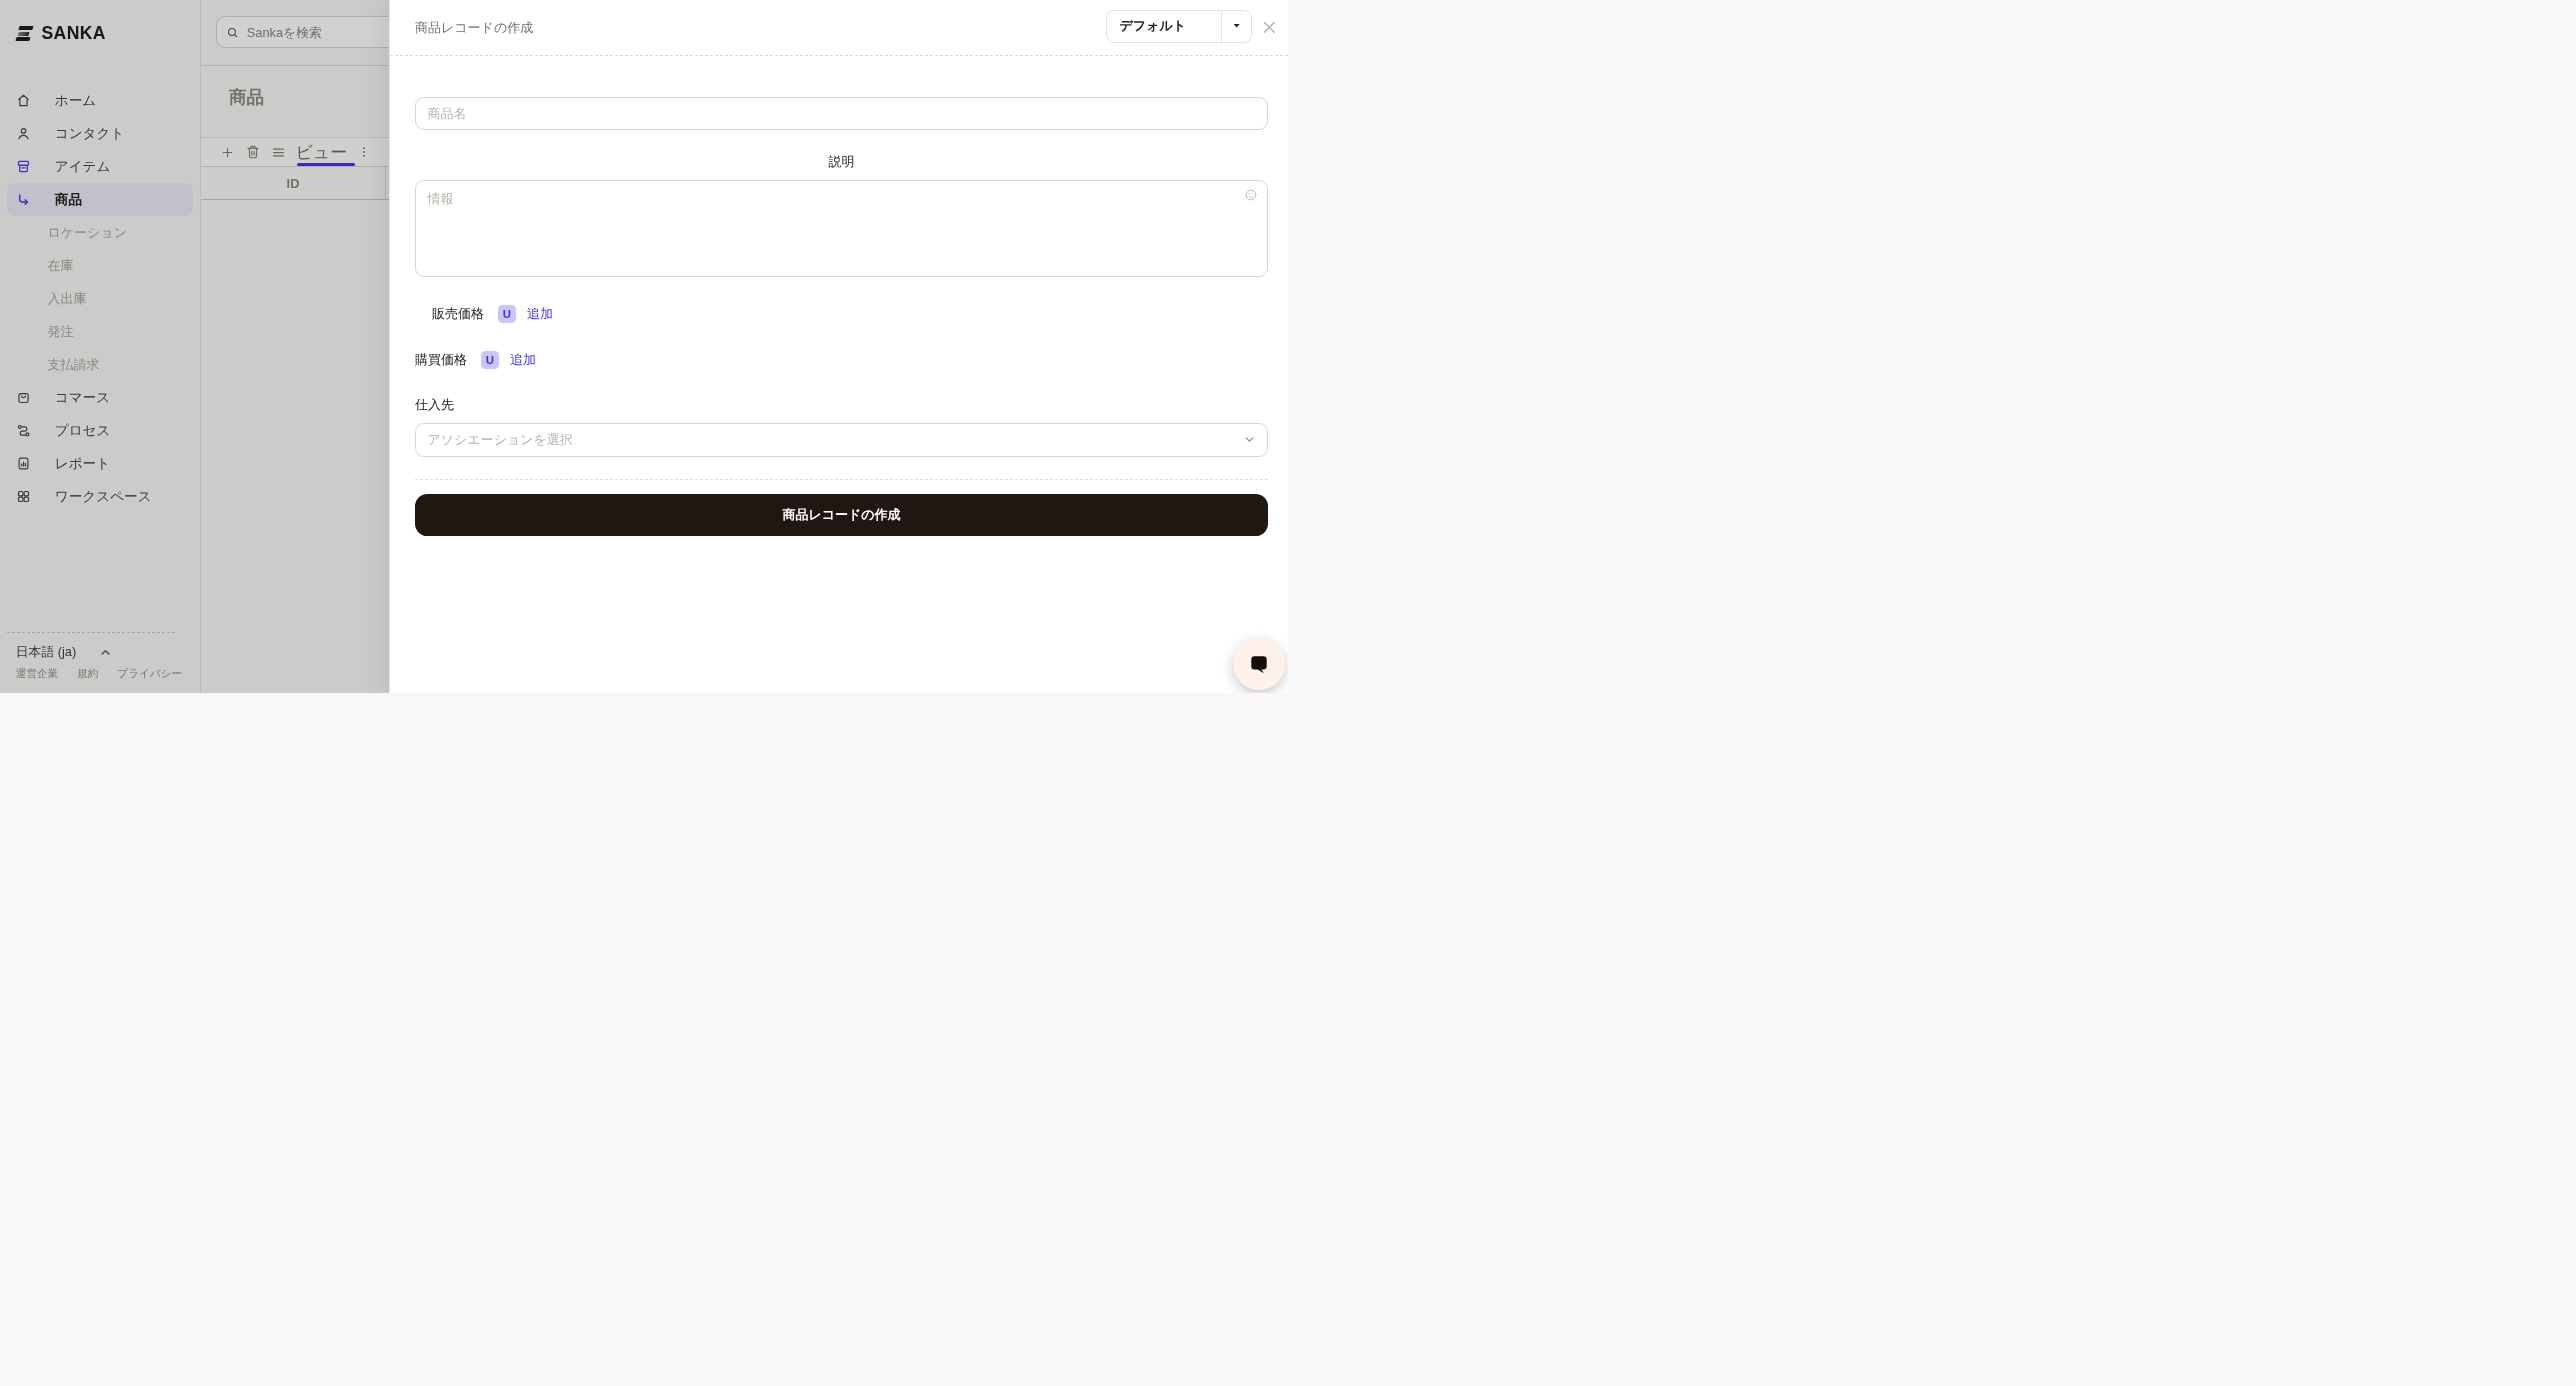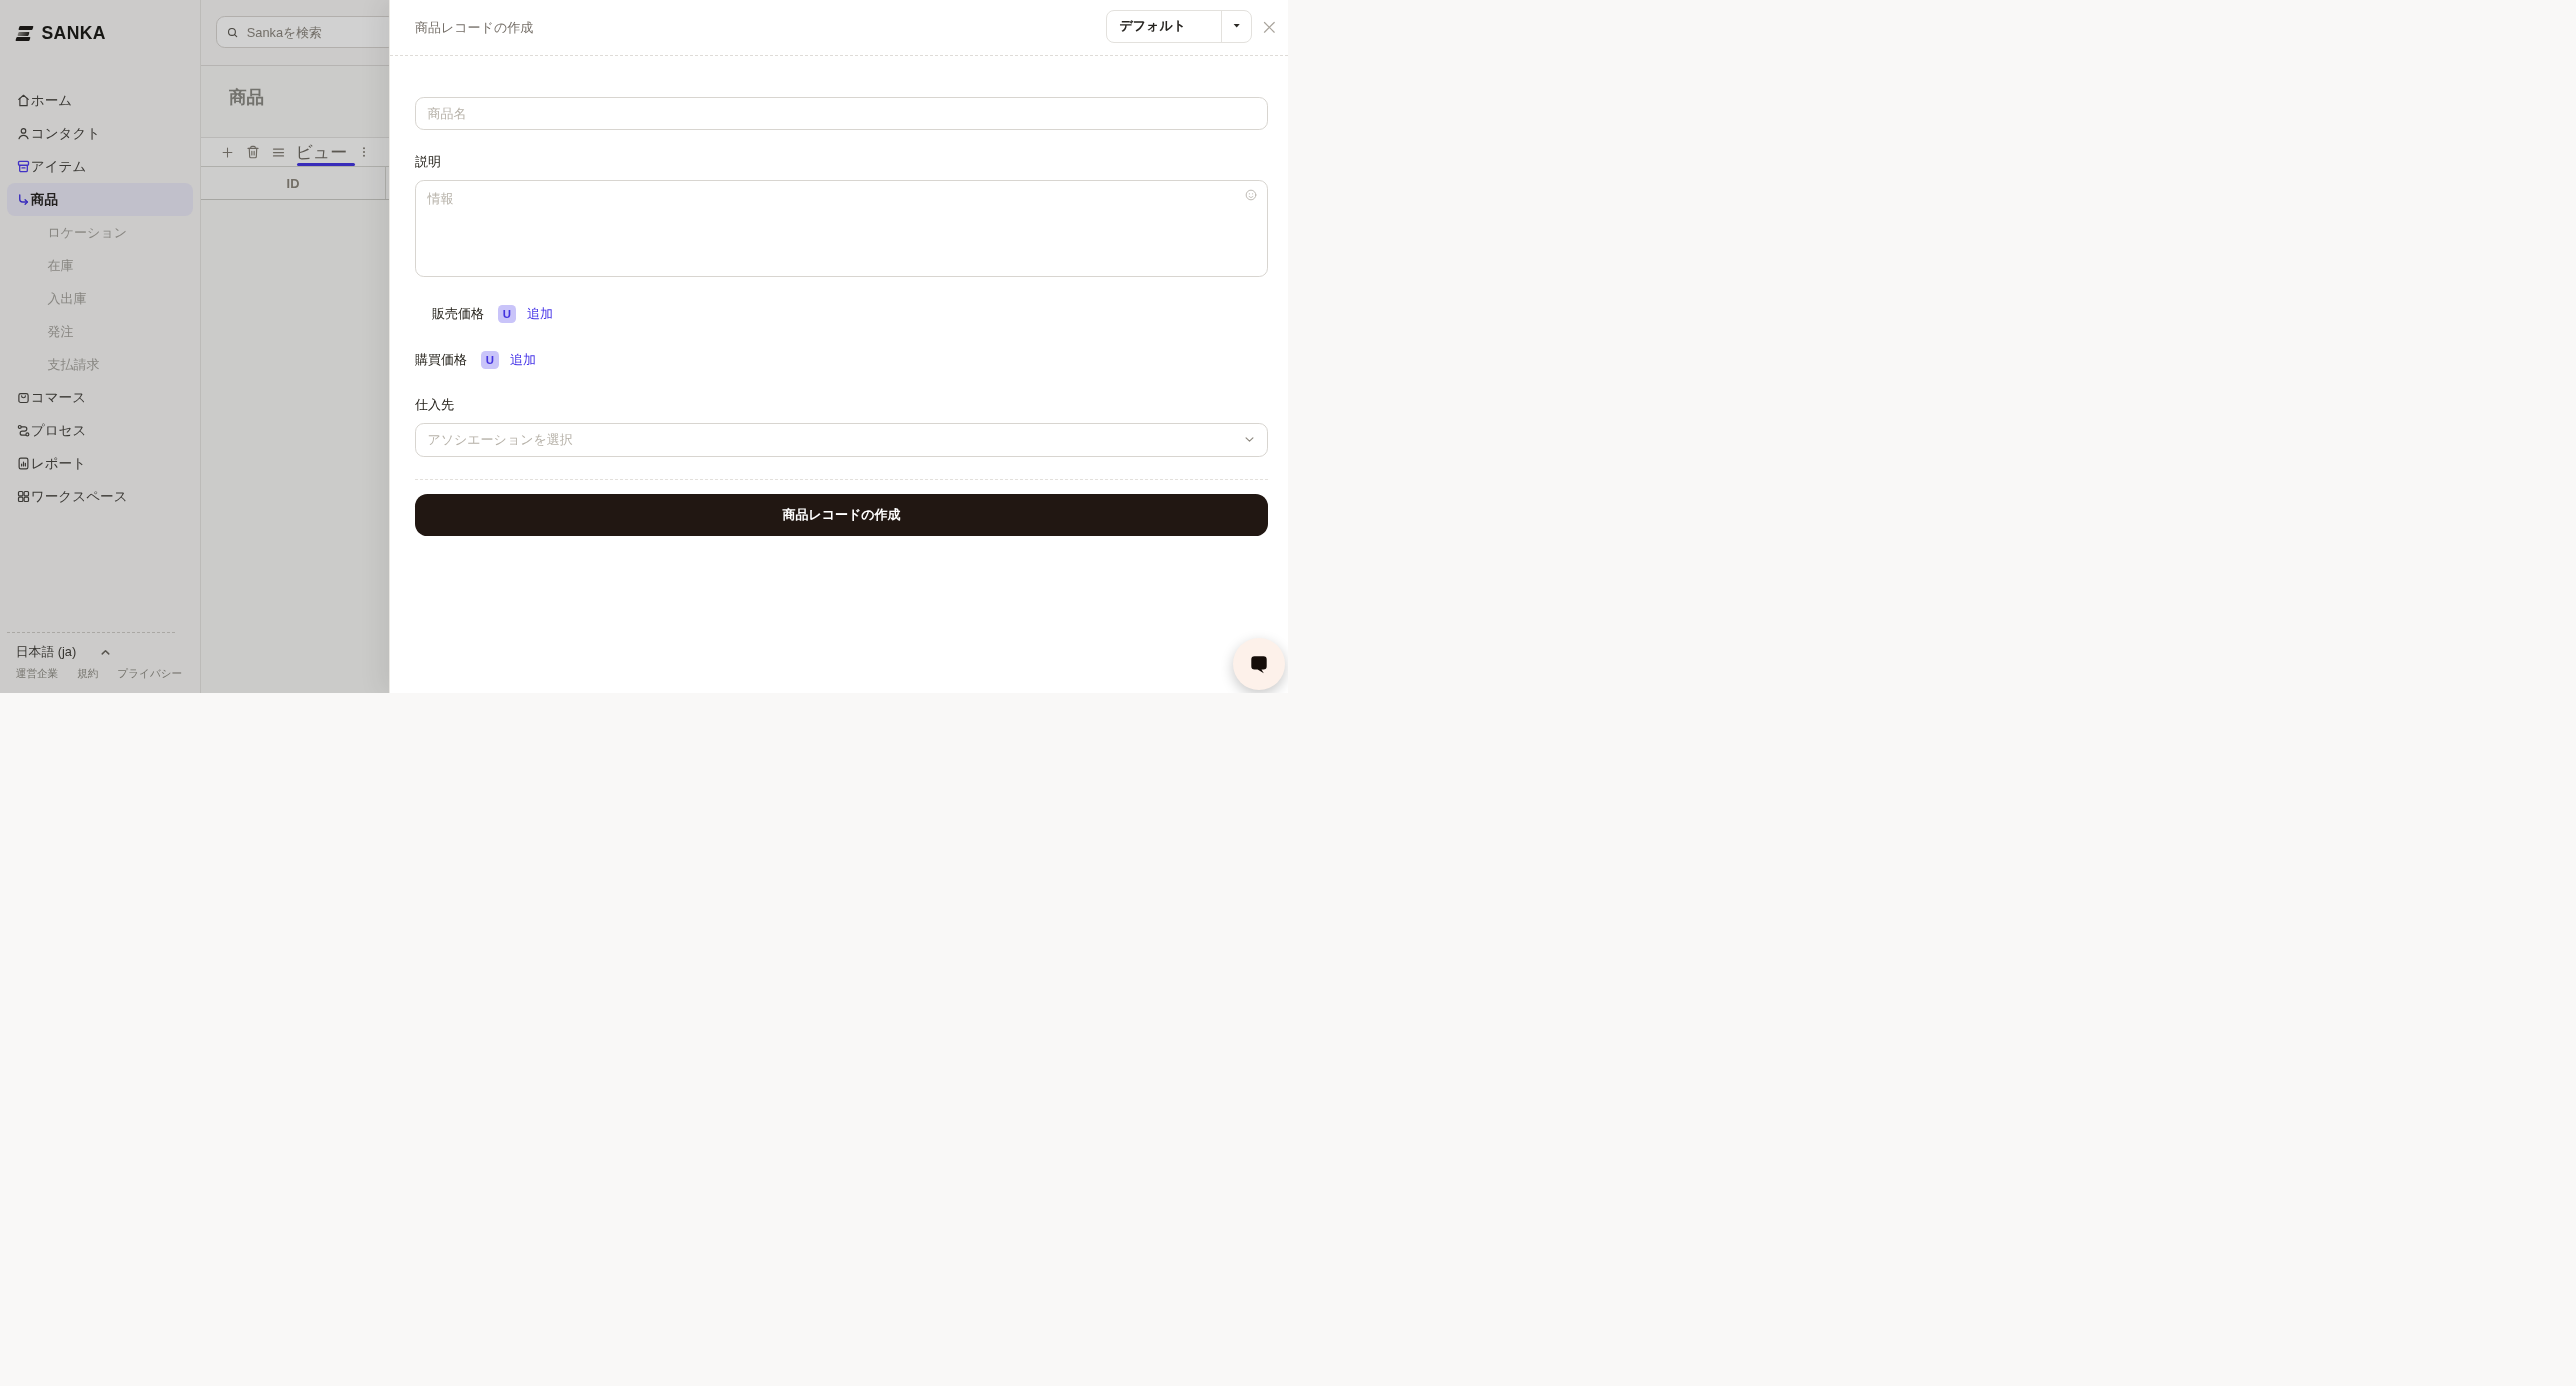--- a/index.html
+++ b/index.html
@@ -12,21 +12,21 @@
   .logo-row { display:flex; align-items:center; gap:8.8px; padding:23px 0 0 16px; }
   .logo-mark { display:flex; flex-direction:column; gap:2.1px; }
   .logo-mark i { display:block; height:3.7px; border-radius:0.9px; background:#1d1b18; transform:skewX(-16deg); }
   .logo-mark i:nth-child(1){ width:14px; margin-left:2.6px; }
   .logo-mark i:nth-child(2){ width:10.6px; margin-left:1.8px; background:linear-gradient(90deg,#979590,#23211d); }
   .logo-mark i:nth-child(3){ width:14px; }
   .logo-text { font-size:17.6px; font-weight:800; letter-spacing:0.4px; color:#1b1a17; }
   .nav { position:absolute; top:84px; left:0; right:0; padding:0 7px; }
   .nav-item { display:flex; align-items:center; height:33px; padding:0 8.8px; border-radius:8px; cursor:pointer; }
   .nav-item .ic { width:15px; height:15px; color:#474540; flex:0 0 15px; }
-  .nav-item .lbl { margin-left:0; font-size:13.6px; color:#474540; white-space:nowrap; }
+  .nav-item .lbl { margin-left:24px; font-size:13.6px; color:#474540; white-space:nowrap; }
   .nav-item.indigo .ic { color:#4f3cf0; }
   .nav-item.active { background:#eceaf8; }
   .nav-item.active .ic { color:#4334e6; }
   .nav-item.active .lbl { font-weight:700; color:#282624; }
   .nav-item.sub { padding-left:25.5px; }
   .nav-item.sub .lbl { margin-left:15px; font-size:13px; color:#a5a39d; }
   .side-bottom { position:absolute; left:7px; right:25px; bottom:12.3px; border-top:0.9px dashed #cfcdc8; padding:10.6px 0 0 8.8px;text-align:right; }
   .lang-row { display:flex; align-items:center; gap:23px; cursor:pointer; }
   .lang-label { font-size:12.8px; color:#403e39; }
   .lang-row .ic { width:13px; height:13px; color:#6b675f; }
@@ -65,21 +65,21 @@
   .drawer-close { position:absolute; right:10.6px; top:18.5px; width:16.7px; height:16.7px; color:#a9a49c; cursor:pointer; background:none; border:0; }
   .drawer-body { padding:26px 20px 0 25px; }
   .f-label { font-size:13px; font-weight:500; color:#232019; display:flex; align-items:center; }
   .req { color:#e2573f; margin-left:5.3px; font-size:12.3px; }
   .t-input { margin-top:15px; width:100%; height:33px; border:0.9px solid #d8d5d0; border-radius:8.8px; padding:0 11.4px; font-size:13px; font-family:inherit; color:#232019; outline:none; background:#fff; }
   .t-input::placeholder, .t-area::placeholder { color:#b6b1a8; }
   .area-wrap { position:relative; margin-top:8.8px; }
   .t-area { width:100%; height:97px; border:0.9px solid #d8d5d0; border-radius:8.8px; padding:9.7px 30px 9.7px 11.4px; font-size:13px; font-family:inherit; color:#232019; outline:none; resize:none; background:#fff; }
   .smiley { position:absolute; top:8px; right:9.7px; width:14px; height:14px; color:#b8b4ad; cursor:pointer; }
   .price-row { display:flex; align-items:center; }
-  .mt28{margin-top:25px;margin-left:17px;} .mt32{margin-top:28px;} .mt31{margin-top:27px;} .mt26{margin-top:23px;}
+  .mt28{margin-top:25px;margin-left:17px;} .mt32{margin-top:28px;} .mt31{margin-top:27px;} .mt26{margin-top:23px;justify-content:center;}
   .u-badge { margin-left:14px; width:17.6px; height:17.6px; border-radius:4.4px; background:#c9c4f9; color:#4333df; font-size:11.4px; font-weight:800; display:flex; align-items:center; justify-content:center; cursor:pointer; }
   .add-link { margin-left:11.4px; font-size:13px; color:#4634e8; cursor:pointer; }
   .select-wrap { position:relative; margin-top:8.8px; }
   .select-wrap .t-input { margin-top:0; height:34px; padding-right:33px; cursor:pointer; }
   .sel-chev { position:absolute; right:11.4px; top:9.7px; width:15px; height:15px; color:#8d887f; pointer-events:none; }
   .form-divider { margin-top:22px; border-top:0.9px dashed #e3e0dc; }
   .submit-btn { margin-top:14px; width:100%; height:42px; border:0; border-radius:12.3px; background:#211712; color:#fff; font-size:13px; font-weight:600; font-family:inherit; cursor:pointer; }
 
   
   .chat-fab { position:absolute; right:3.5px; bottom:2.6px; width:52px; height:52px; border-radius:50%; background:#fdf1ea; box-shadow:0 4.4px 12.3px rgba(0,0,0,.22); border:0; display:flex; align-items:center; justify-content:center; z-index:70; cursor:pointer; }

